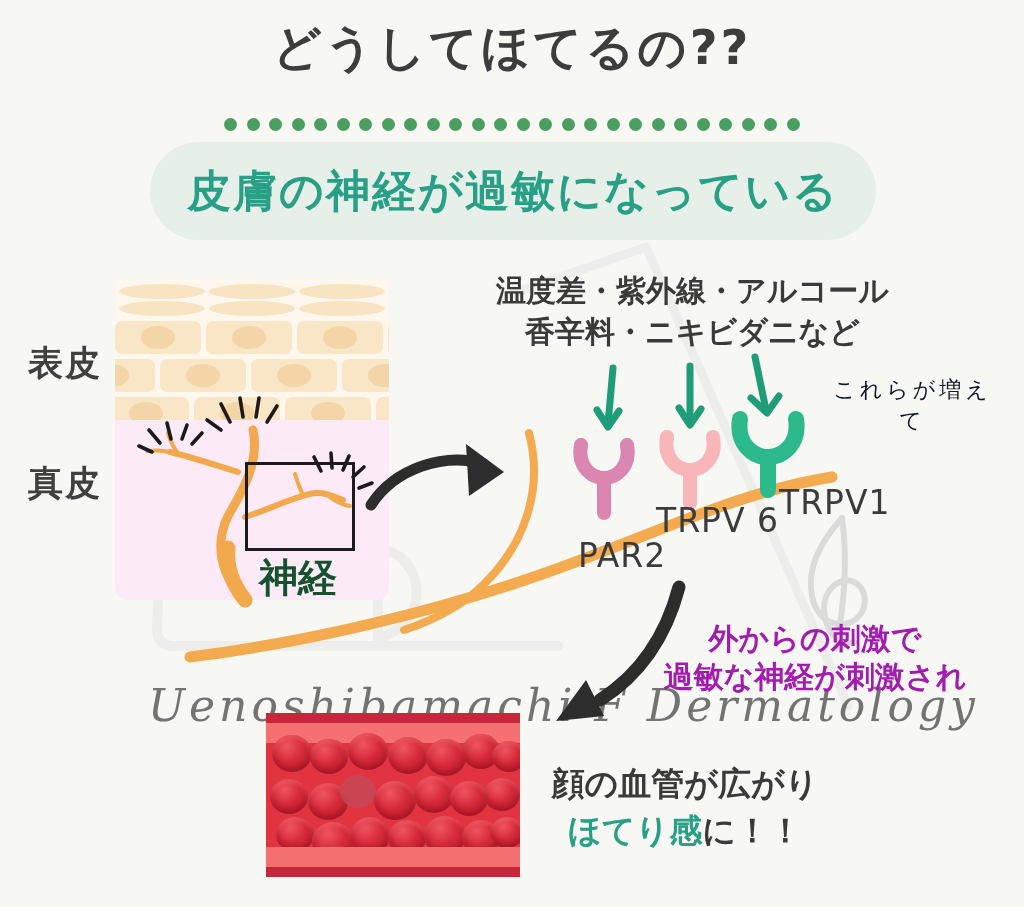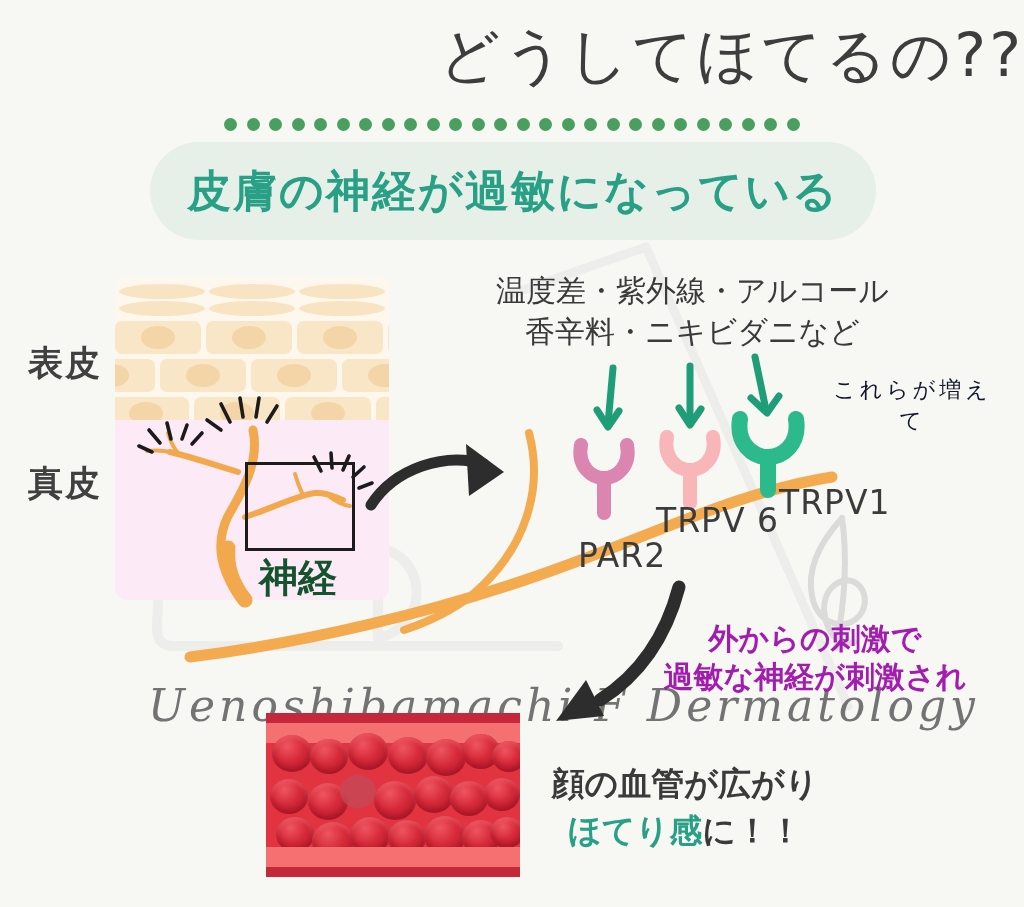--- a/index.html
+++ b/index.html
@@ -4,22 +4,22 @@
 <style>
   html,body{margin:0;padding:0;background:#e9e9e7;}
   .page{
     position:relative;width:1024px;height:907px;margin:0 auto;
     background:#f7f7f4;overflow:hidden;
     font-family:"DejaVu Sans","Liberation Sans",sans-serif;color:#3b3b3b;
   }
   .abs{position:absolute;}
   
   .title{
-    top:16px;left:0;width:100%;text-align:right;
-    font-size:60px;font-weight:400;letter-spacing:3px;color:#3d3d3d;
+    top:16px;left:0;width:100%;text-align:center;
+    font-size:48px;font-weight:700;letter-spacing:3px;color:#3d3d3d;
   }
   .dots-row{top:118px;left:224px;width:576px;display:flex;justify-content:space-between;}
   .dot{width:13px;height:13px;border-radius:50%;background:#4a9f60;}
   
   .pill{
     top:142px;left:150px;width:726px;height:98px;border-radius:52px;
     background:#e7efe9;display:flex;align-items:center;justify-content:center;
   }
   .pill-text{font-size:44px;font-weight:700;color:#27a086;letter-spacing:2px;}
   
@@ -43,21 +43,21 @@
   .dermis{
     top:420px;left:115px;width:274px;height:180px;background:#fcebf7;
     border-radius:0 0 12px 12px;
   }
   .skin-side-label{font-size:35px;font-weight:700;color:#404040;letter-spacing:2px;}
   .lbl-epidermis{top:340px;left:28px;}
   .lbl-dermis{top:460px;left:28px;}
   .nerve-box{top:462px;left:245px;width:104px;height:83px;border:3px solid #1c1c1c;background:transparent;}
   .nerve-label{top:551px;left:240px;width:116px;text-align:center;font-size:39px;font-weight:700;color:#14532d;}
   
-  .triggers{top:270px;left:455px;width:475px;text-align:center;font-size:30px;font-weight:400;line-height:41px;color:#3a3a3a;}
+  .triggers{top:270px;left:455px;width:475px;text-align:center;font-size:30px;font-weight:700;line-height:41px;color:#3a3a3a;}
   .side-note{top:374px;left:820px;width:185px;text-align:center;font-size:22px;line-height:31px;color:#0f172a;letter-spacing:4px;}
   .receptor-label{font-size:33px;color:#3b3b3b;font-weight:500;letter-spacing:1px;}
   .lbl-par2{top:536px;left:578px;}
   .lbl-trpv4{top:501px;left:656px;}
   .lbl-trpv1{top:483px;left:779px;text-align:right;}
   .stimulus-note{top:620px;left:640px;width:350px;text-align:center;font-size:30px;font-weight:700;line-height:38px;color:#a21caf;}
   
   .vessel{top:713px;left:266px;width:254px;height:164px;overflow:hidden;}
   .v-strip{position:absolute;left:0;width:100%;}
   .v-dark-top{top:0;height:10px;background:#c5283a;}

